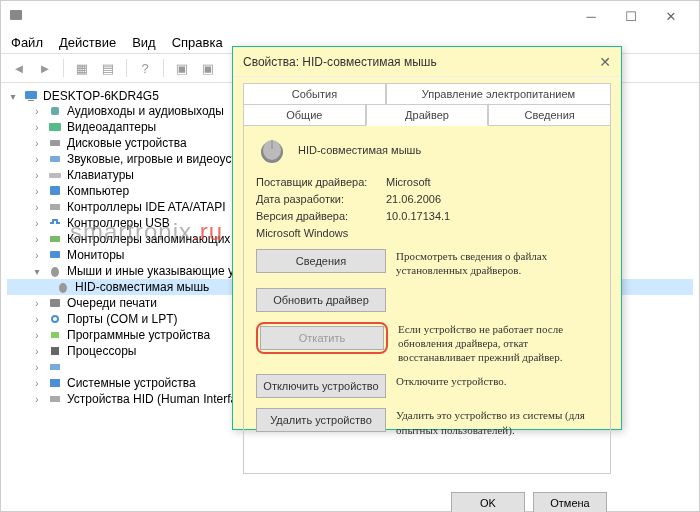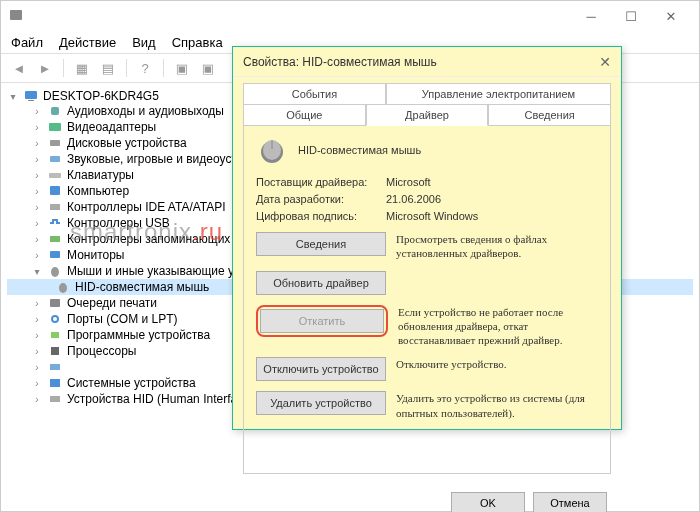--- a/index.html
+++ b/index.html
@@ -289,21 +289,24 @@
     </div>
     <div class="info-row">
         <span class="info-label">Поставщик драйвера:</span>
         <span class="info-val">Microsoft</span>
       </div>
     <div class="info-row">
         <span class="info-label">Дата разработки:</span>
         <span class="info-val">21.06.2006</span>
       </div>
     <div class="info-row">
-        <span class="info-label">Цифровая подпись:</span>
+        <span class="info-label">Версия драйвера:</span>
+        <span class="info-val">10.0.17134.1</span>
+      </div>
+    <div class="info-row">
         <span class="info-val">Microsoft Windows</span>
       </div>
 
     <div class="btn-row">
       <div class="dlg-btn">Сведения</div>
       <div class="btn-desc">Просмотреть сведения о файлах установленных драйверов.</div>
     </div>
     <div class="btn-row">
       <div class="dlg-btn">Обновить драйвер</div>
     </div>

